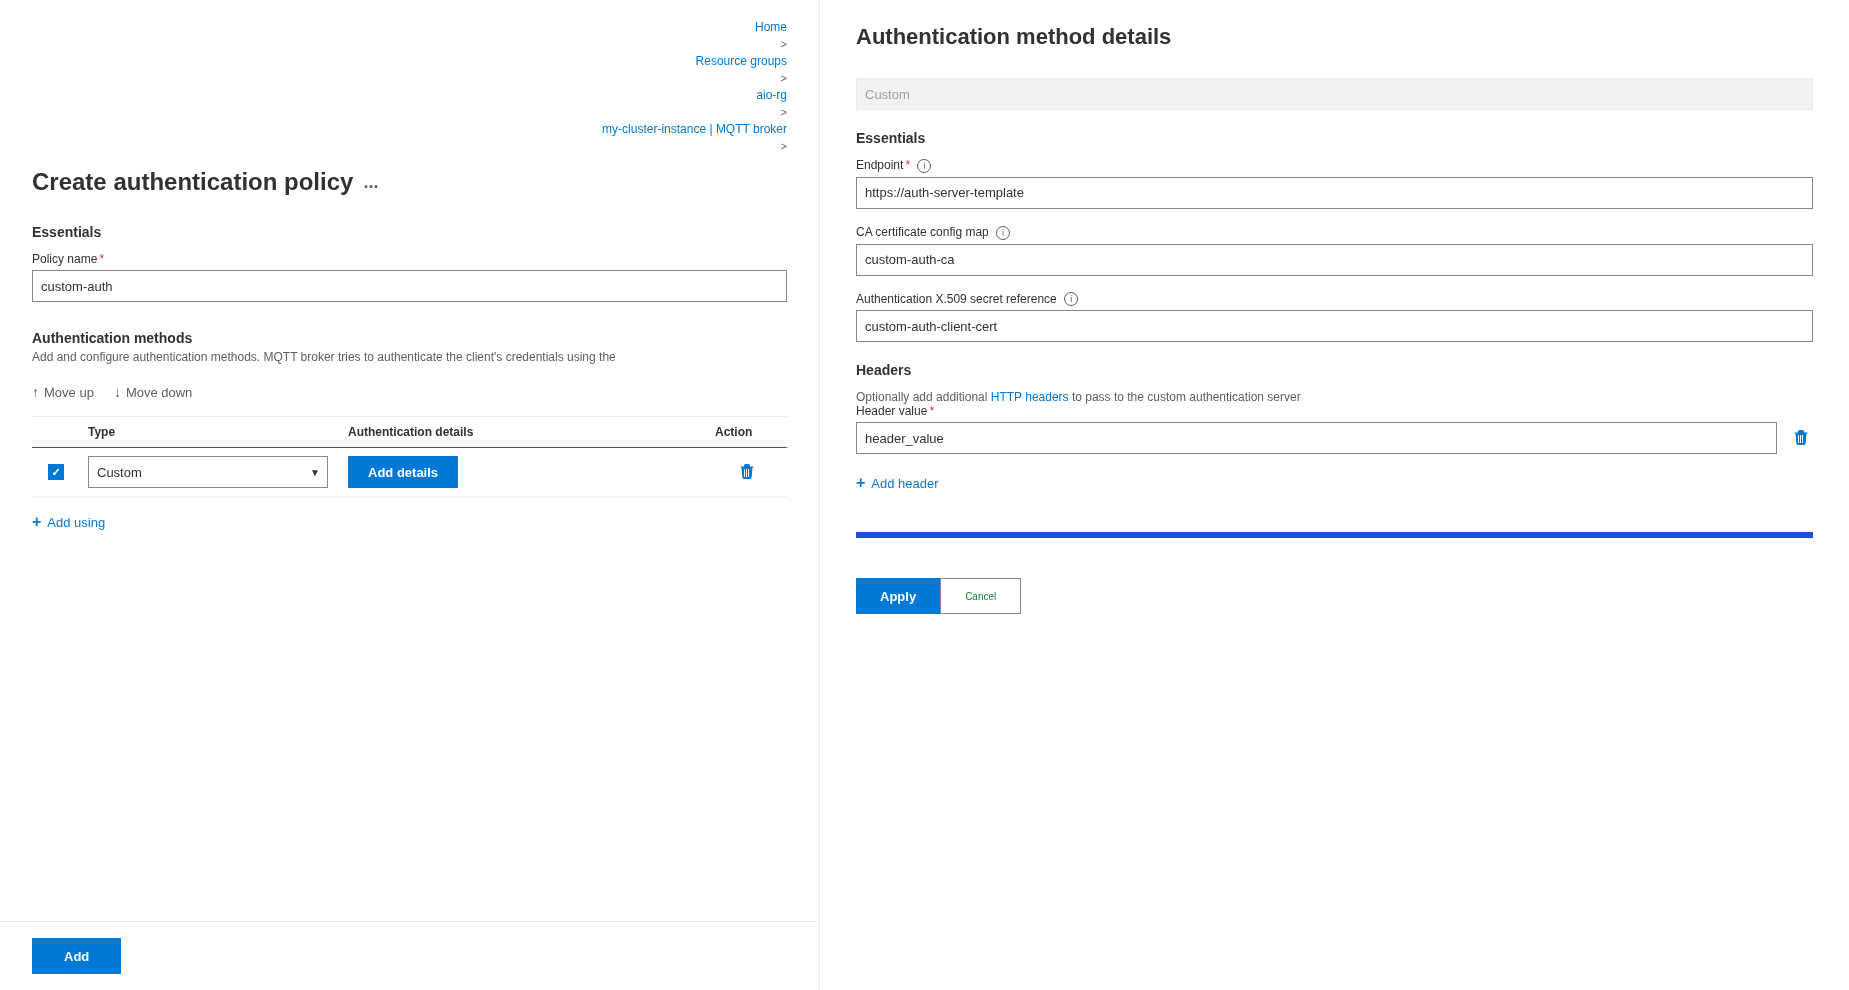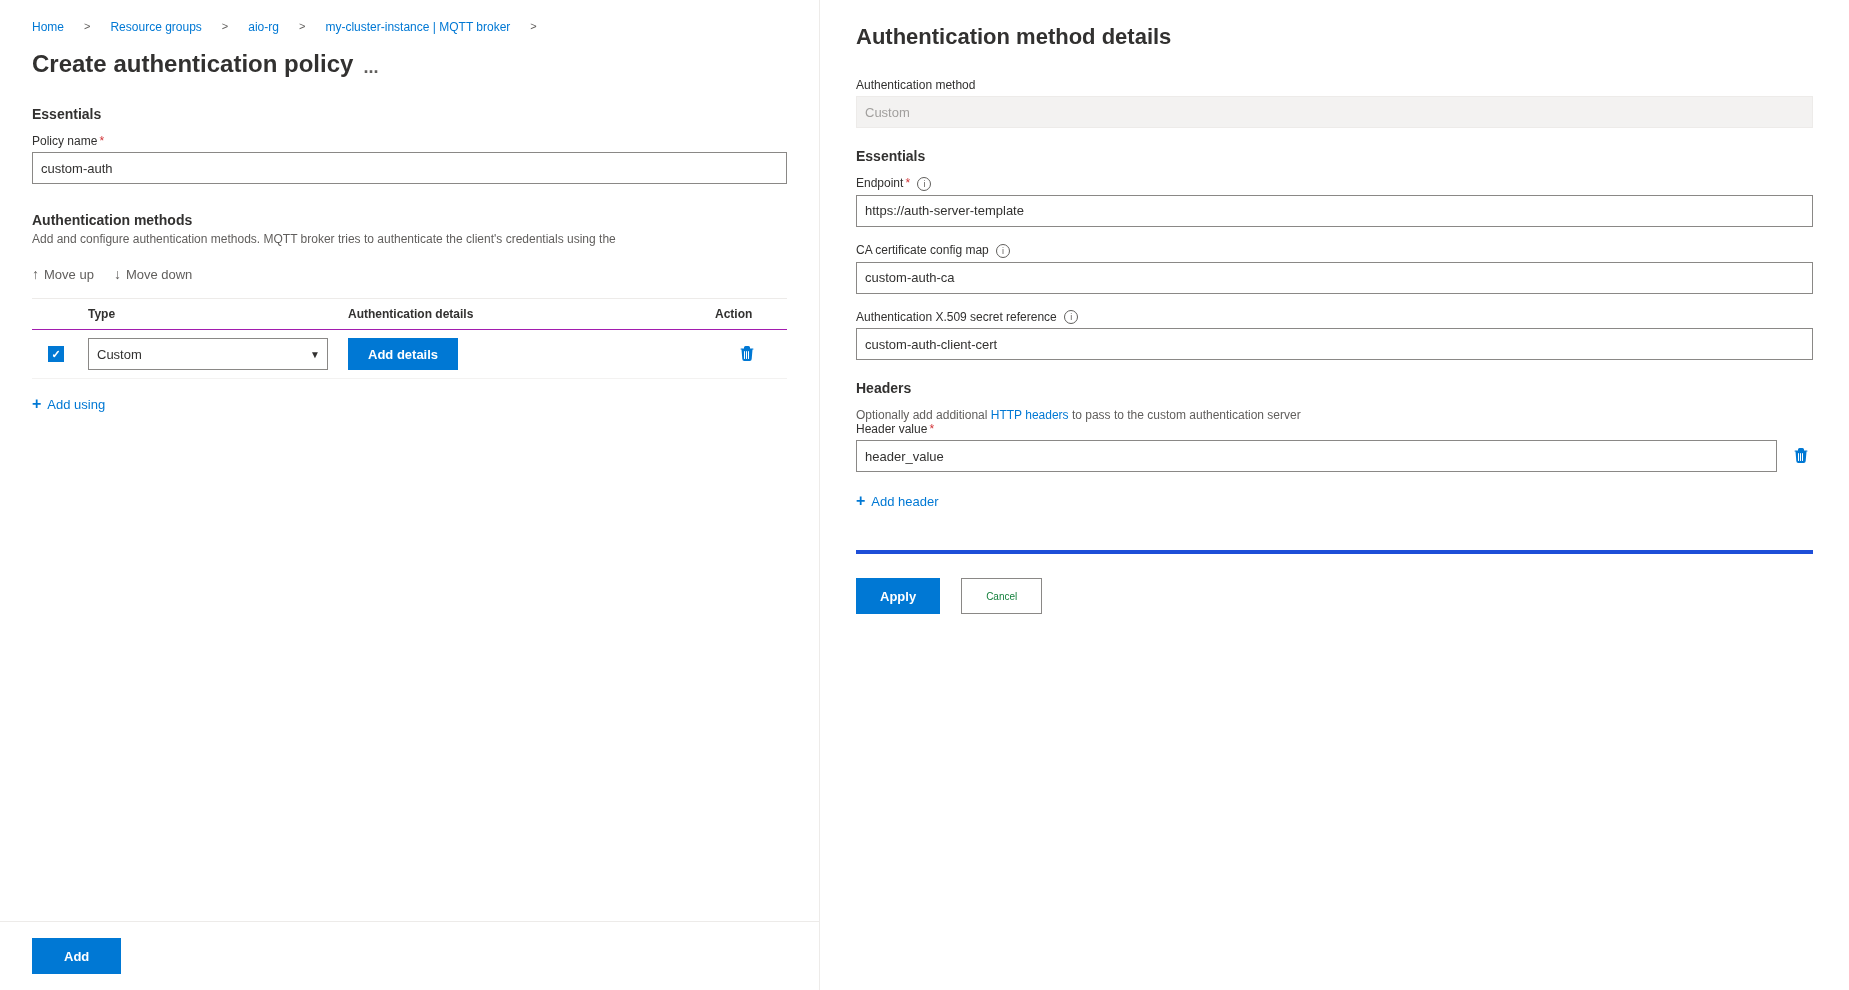--- a/index.html
+++ b/index.html
@@ -18,44 +18,45 @@
       width: 820px;
       min-width: 820px;
       padding: 20px 32px;
       border-right: 1px solid #edebe9;
       overflow-y: auto;
       position: relative;
     }
 
     .breadcrumb {
       display: flex;
-      align-items: flex-start;
-      gap: 20px;
+      align-items: flex-end;
+      gap: 4px;
       font-size: 12px;
       color: #0078d4;
       margin-bottom: 16px;
       flex-wrap: wrap;
+      flex-direction: column;
     }
     .breadcrumb span.sep {
       color: #605e5c;
       font-size: 11px;
     }
     .breadcrumb a {
       color: #0078d4;
       text-decoration: none;
       cursor: pointer;
     }
 
     .page-title {
       font-size: 24px;
       font-weight: 600;
       color: #323130;
       margin-bottom: 4px;
       display: flex;
-      align-items: flex-end;
+      align-items: center;
       gap: 10px;
     }
     .page-title-ellipsis {
       font-size: 18px;
       color: #605e5c;
       cursor: pointer;
     }
 
     .section-title {
       font-size: 14px;
@@ -327,25 +328,25 @@
       cursor: pointer;
       padding: 8px 0;
       margin-top: 4px;
     }
     .add-header-btn .plus { font-size: 16px; font-weight: 600; }
 
     .right-bottom-bar {
       position: sticky;
       bottom: 0;
       background: #fff;
-      padding-top: 24px;
+      padding-top: 40px;
       margin-top: 32px;
       display: flex;
-      gap: 21px;
-      border-top: 4px solid #1d4ed8;
+      gap: 0;
+      border-top: 6px solid #1d4ed8;
     }
 
     .apply-btn {
       background: #0078d4;
       color: white;
       border: none;
       padding: 0 24px;
       height: 36px;
       font-size: 13px;
       font-weight: 600;
@@ -459,21 +460,20 @@
 
   <div class="bottom-bar">
     <button class="add-btn">Add</button>
   </div>
 </div>
 
 <div class="right-panel">
   <div class="right-panel-title">Authentication method details</div>
 
   <div class="field-group">
-    <div class="field-label">Authentication method</div>
     <div class="auth-method-display">Custom</div>
   </div>
 
   <div class="right-section-title">Essentials</div>
 
   <div class="field-group">
     <div class="field-label">
       <span>Endpoint</span><span class="required">*</span>
       <span class="info-icon">i</span>
     </div>

